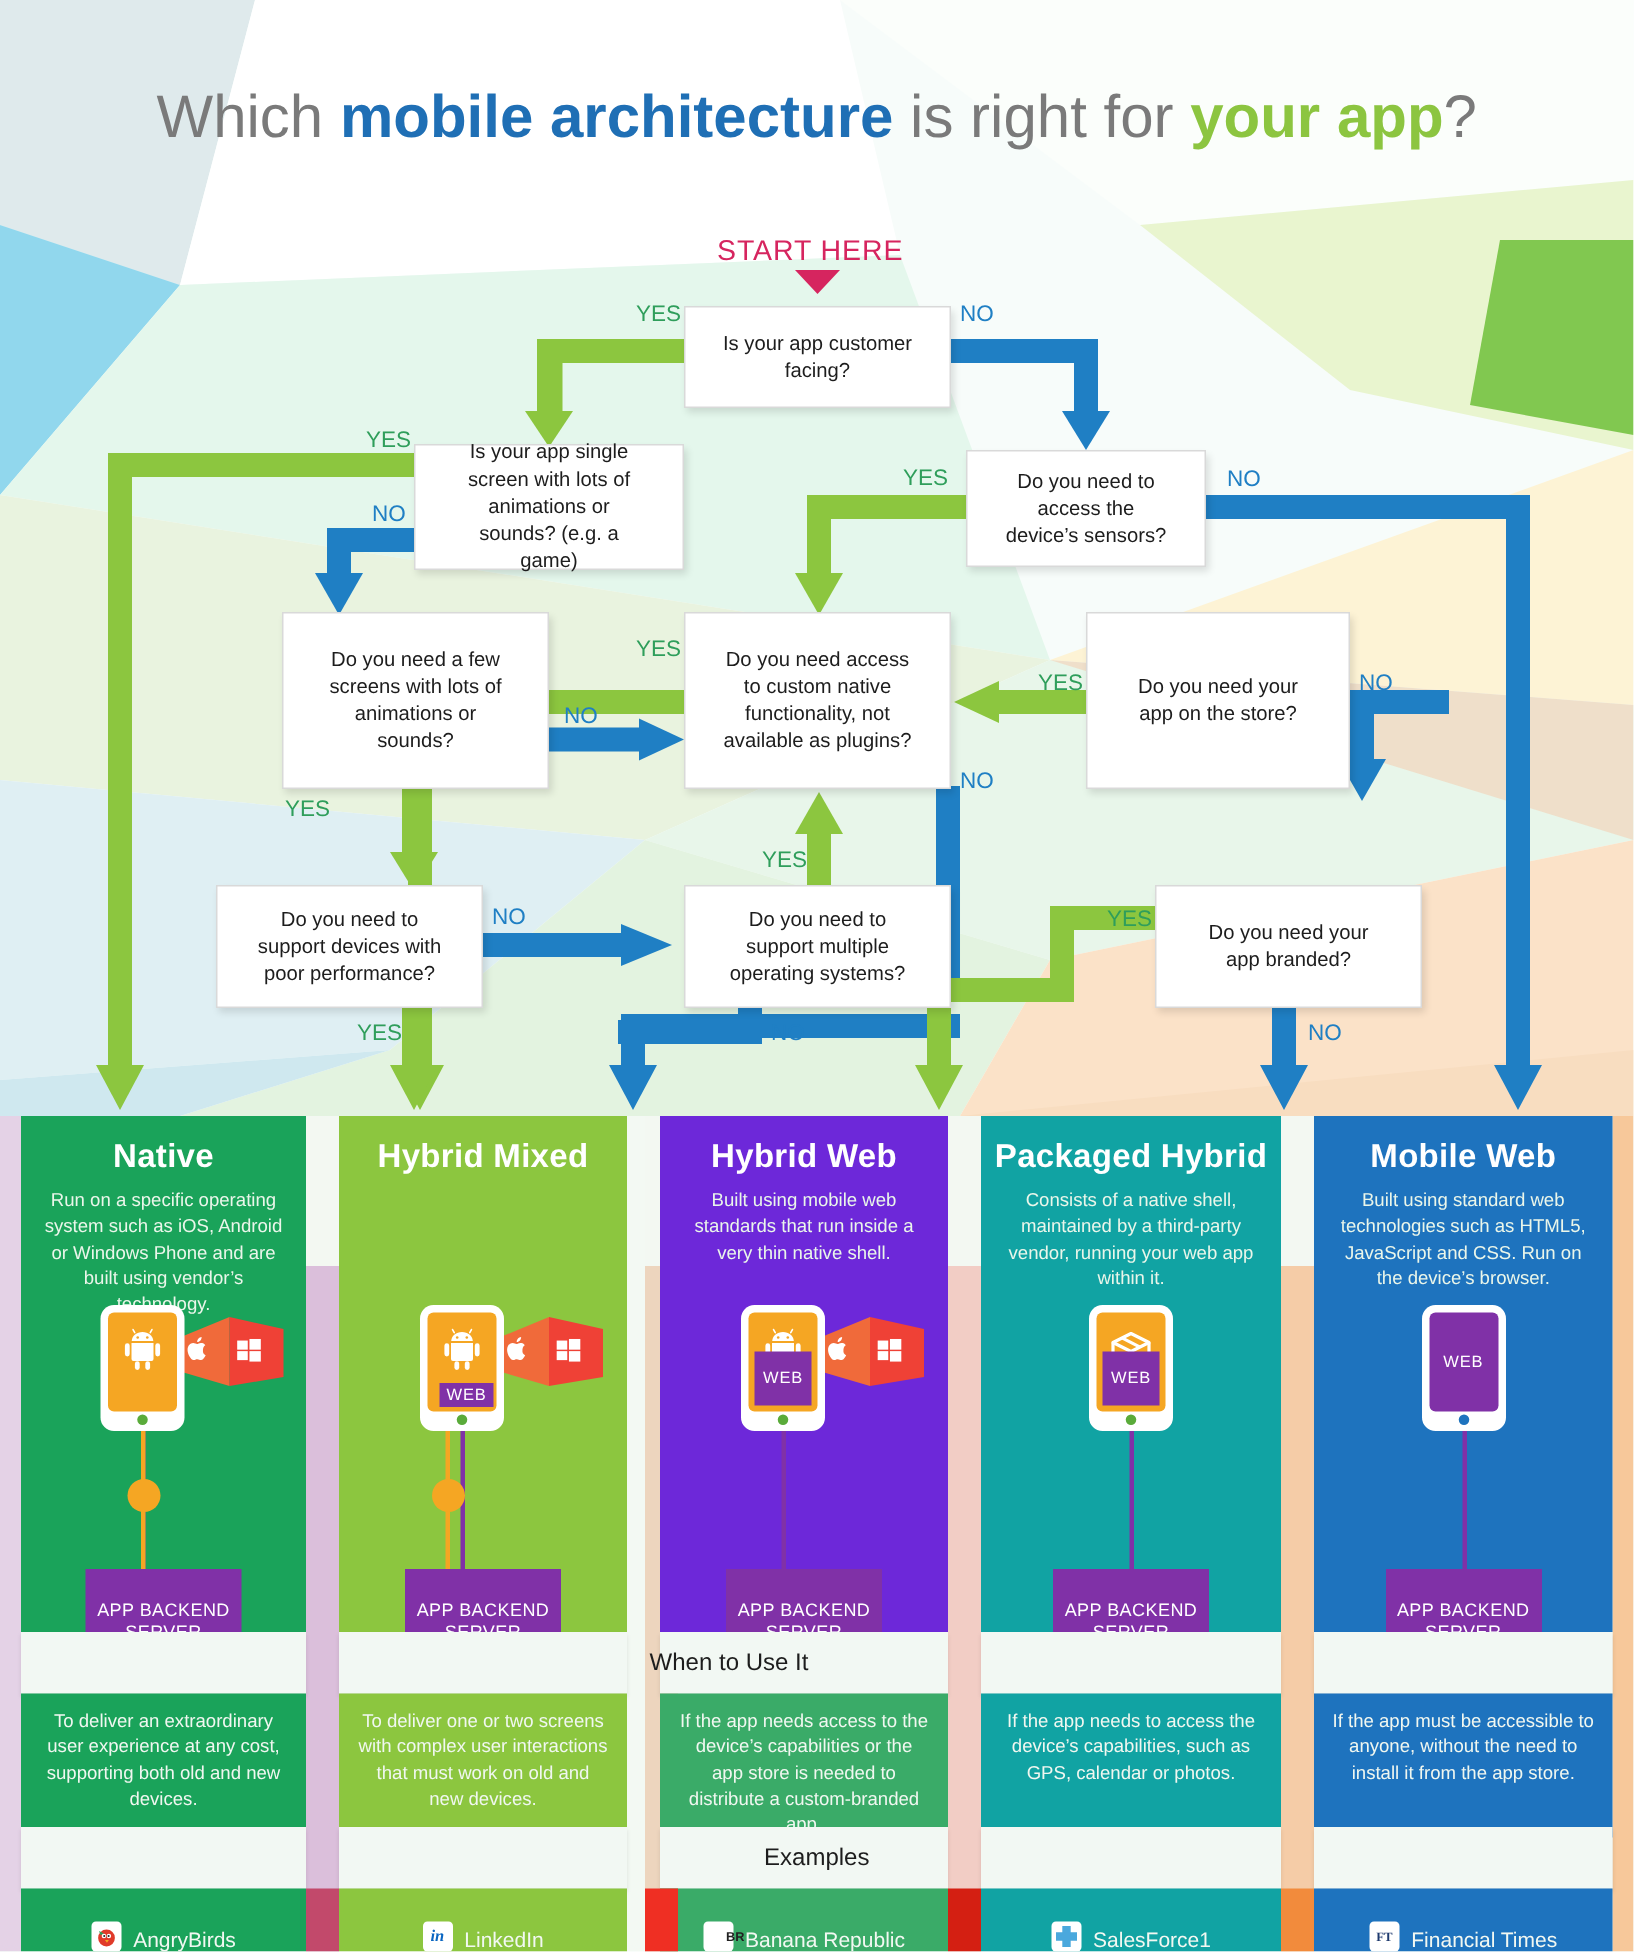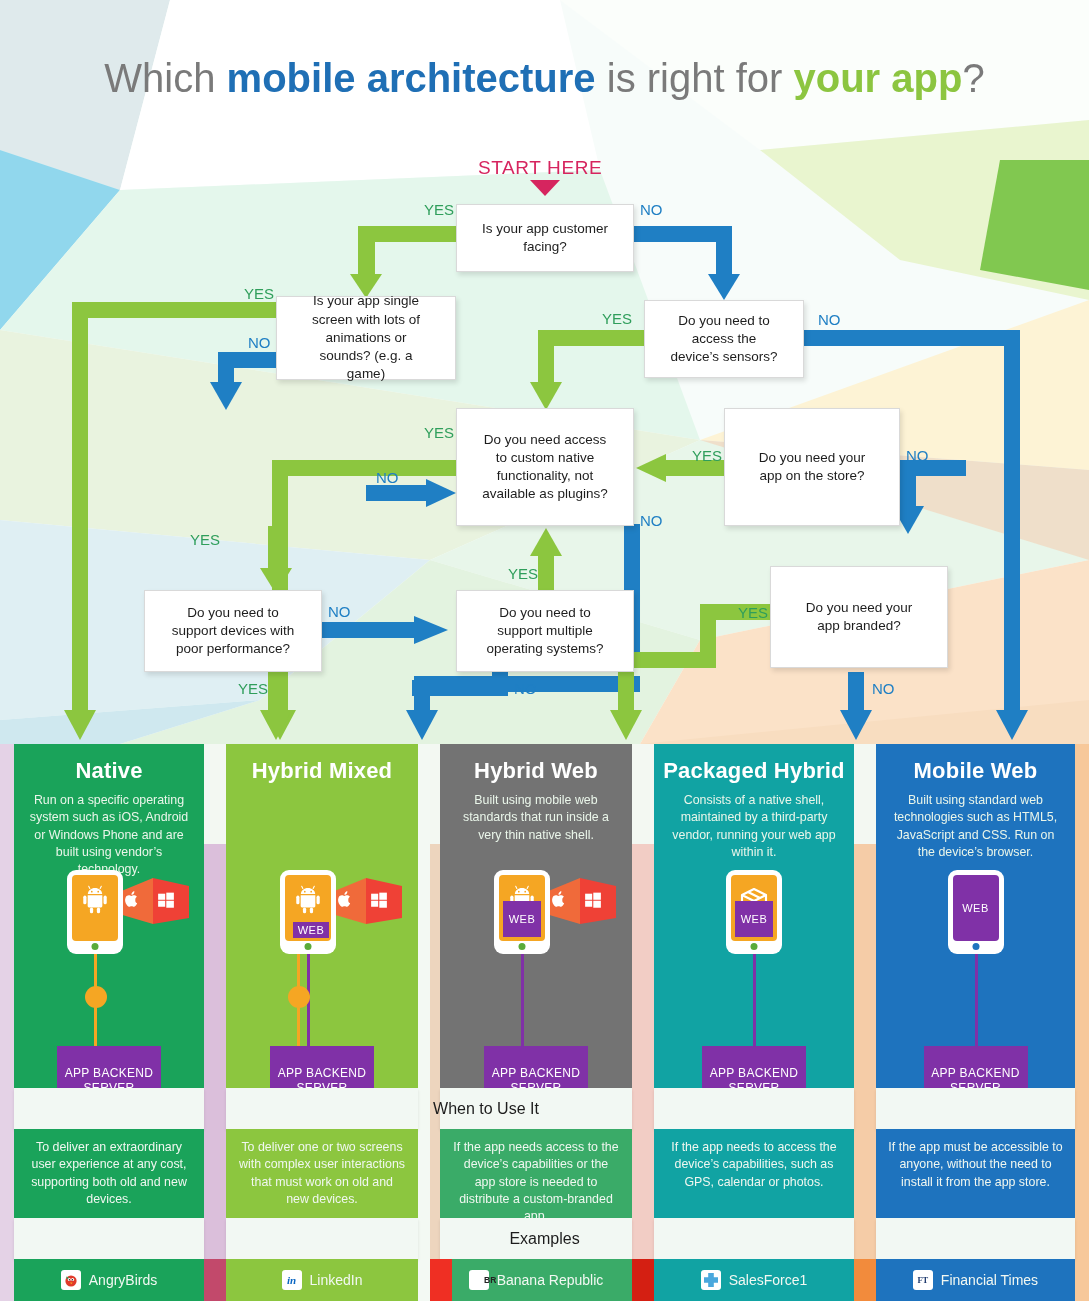--- a/index.html
+++ b/index.html
@@ -79,21 +79,21 @@
     background:#f2f8f3; box-shadow:0 2px 3px rgba(0,0,0,0.10);
     display:flex; align-items:center; justify-content:center;
   }
   .usecase {
     position:absolute; left:0; width:100%;
     color:#f0f7f0; font-size:12.4px; line-height:1.4; text-align:center;
     padding:10px 12px 0 12px;
   }
   .example {
     position:absolute; left:0; width:100%;
-    display:flex; align-items:center; justify-content:center; gap:8px;
+    display:flex; align-items:flex-end; justify-content:center; gap:8px;
     color:#f2f8f2; font-size:14px;
   }
   .ex-ico {
     width:20px; height:20px; border-radius:3px; background:#fff;
     display:flex; align-items:center; justify-content:center;
     font-size:9px; font-weight:bold; flex:0 0 auto;
   }
 
   
   .phone-wrap { position:absolute; left:0; width:100%; top:126px; height:212px; }
@@ -268,33 +268,36 @@
 
   <div class="node" style="left:456px; top:204px; width:178px; height:68px;">
     <span>Is your app customer facing?</span>
   </div>
   <div class="node" style="left:276px; top:296px; width:180px; height:84px;">
     <span>Is your app single screen with lots of animations or sounds? (e.g. a game)</span>
   </div>
   <div class="node" style="left:644px; top:300px; width:160px; height:78px;">
     <span>Do you need to access the device’s sensors?</span>
   </div>
+  <div class="node" style="left:188px; top:408px; width:178px; height:118px;">
+    <span>Do you need a few screens with lots of animations or sounds?</span>
+  </div>
   <div class="node" style="left:456px; top:408px; width:178px; height:118px;">
     <span>Do you need access to custom native functionality, not available as plugins?</span>
   </div>
   <div class="node" style="left:724px; top:408px; width:176px; height:118px;">
     <span>Do you need your app on the store?</span>
   </div>
   <div class="node" style="left:144px; top:590px; width:178px; height:82px;">
     <span>Do you need to support devices with poor performance?</span>
   </div>
   <div class="node" style="left:456px; top:590px; width:178px; height:82px;">
     <span>Do you need to support multiple operating systems?</span>
   </div>
-  <div class="node" style="left:770px; top:566px; width:178px; height:102px;">
+  <div class="node" style="left:770px; top:590px; width:178px; height:82px;">
     <span>Do you need your app branded?</span>
   </div>
 
   <div class="lbl yes" style="left:424px; top:201px;">YES</div>
   <div class="lbl no" style="left:640px; top:201px;">NO</div>
 
   <div class="lbl yes" style="left:244px; top:285px;">YES</div>
   <div class="lbl no" style="left:248px; top:334px;">NO</div>
 
   <div class="lbl yes" style="left:602px; top:310px;">YES</div>
@@ -429,21 +432,21 @@
         <div class="usecase" style="top: 385px; height: 96px; background: rgb(140, 198, 63);">To deliver one or two screens with complex user interactions that must work on old and new devices.</div>
         <div class="band" style="top: 474px;"></div>
         <div class="example" style="top: 515px; height: 42px; background: rgb(140, 198, 63);">
           <span class="ex-ico">
             <span style="color:#0a66c2;font-weight:bold;font-size:11px;font-family:'Liberation Serif',serif;font-style:italic;">in</span>
           </span>
           <span>LinkedIn</span>
         </div>
       </div>
       <div class="col" style="left: 440px; width: 192px;">
-        <div class="head" style="background: #737373;">
+        <div class="head" style="background: #6d28d9;">
           <h3>Hybrid Web</h3>
           <div class="desc">Built using mobile web standards that run inside a very thin native shell.</div>
           <div class="phone-wrap">
             <div class="fan" style="left: 106px; top: 6px; width: 72px; height: 54px;"><svg width="72" height="54" viewBox="0 0 72 54">
                 <polygon points="0,16 34,2 34,48 0,38" fill="#f06a3a"></polygon>
                 <polygon points="34,2 70,10 70,42 34,48" fill="#ef4136"></polygon>
               </svg><div style="position:absolute;left:4px;top:14px;"><svg width="18" height="18" viewBox="0 0 24 24" fill="#ffffff">
                   <path d="M16.4 12.8c0-2.5 2-3.7 2.1-3.8-1.1-1.7-2.9-1.9-3.6-1.9-1.5-.2-3 .9-3.8.9-.8 0-2-.9-3.3-.9-1.7 0-3.3 1-4.2 2.5-1.8 3.1-.5 7.7 1.3 10.2.9 1.2 1.9 2.6 3.2 2.5 1.3-.1 1.8-.8 3.3-.8 1.5 0 2 .8 3.3.8 1.4 0 2.2-1.2 3.1-2.5.7-1 1-1.9 1-2-.1 0-2.4-.9-2.4-3z"></path>
                   <path d="M14.2 4.9c.7-.8 1.1-2 1-3.1-1 0-2.2.7-2.9 1.5-.6.7-1.2 1.9-1 3 1.1.1 2.2-.6 2.9-1.4z"></path>
                 </svg></div><div style="position:absolute;left:38px;top:15px;"><svg width="18" height="18" viewBox="0 0 24 24" fill="#ffffff">

